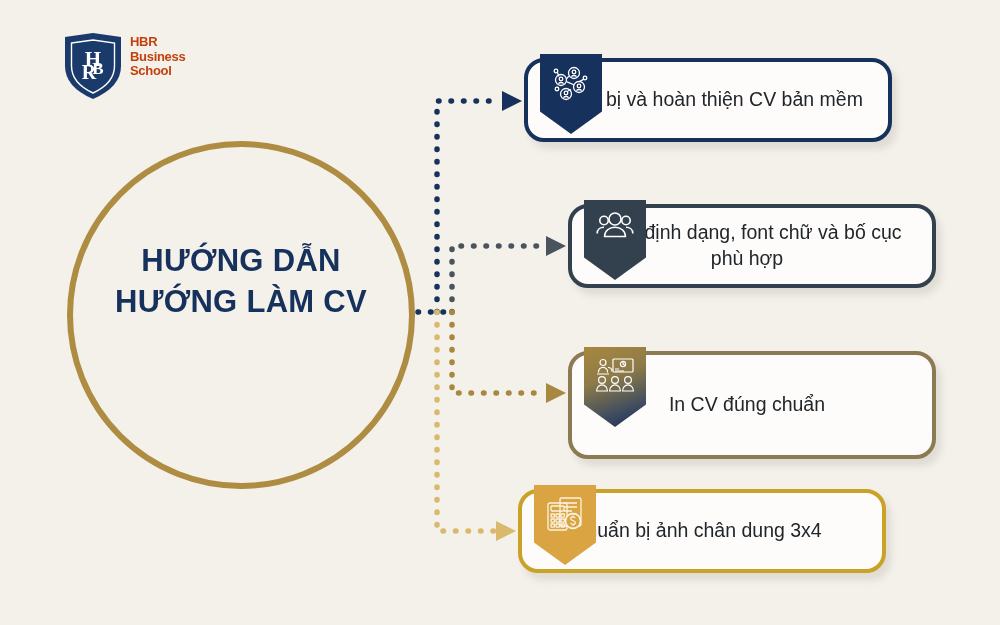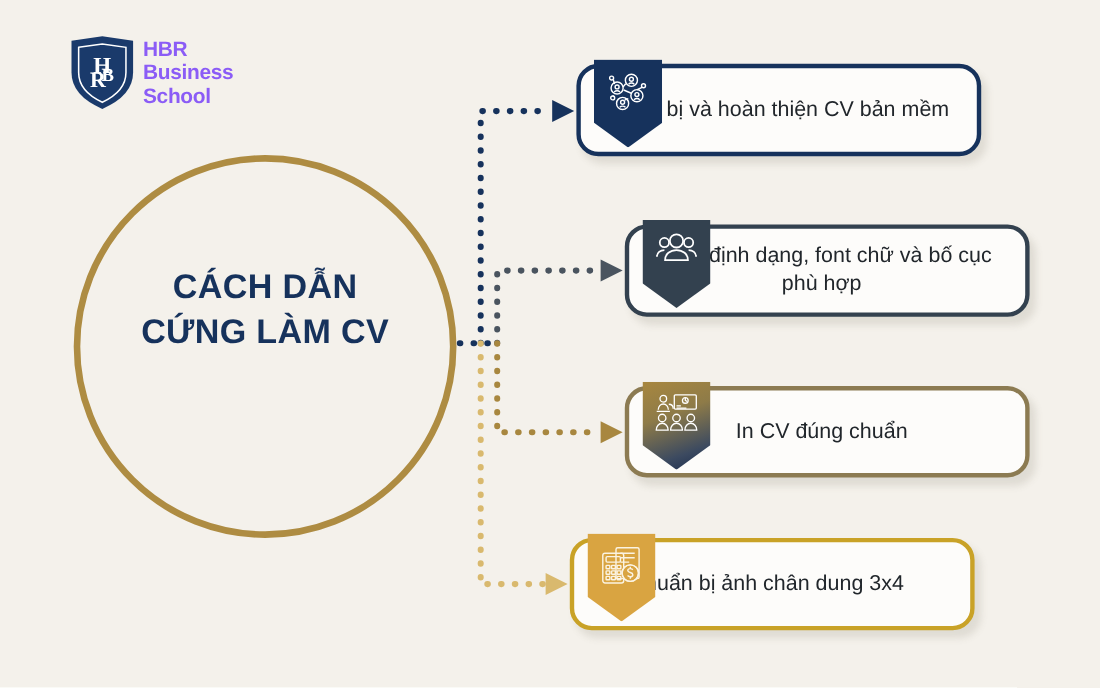--- a/index.html
+++ b/index.html
@@ -32,23 +32,23 @@
     height: 68px;
   }
   #logo-text {
     position: absolute;
     left: 68px;
     top: 3px;
     width: 130px;
     line-height: 1.12;
   }
   #logo-text div {
-    font-size: 19px;
+    font-size: 13px;
     font-weight: bold;
-    color: #8b5cf6;
+    color: #c2410c;
     letter-spacing: -0.3px;
   }
 
   
   #circle {
     position: absolute;
     left: 67px;
     top: 141px;
     width: 348px;
     height: 348px;
@@ -106,21 +106,21 @@
     left: 12px;
     clip-path: polygon(0% 0%, 100% 0%, 100% 72%, 50% 100%, 0% 72%);
     display: flex;
     align-items: flex-start;
     justify-content: center;
   }
   .badge svg { margin-top: 11px; }
 
   #card1 { left: 524px; top: 58px;  width: 368px; height: 84px; border: 4px solid #16325C; }
   #card2 { left: 568px; top: 204px; width: 368px; height: 84px; border: 4px solid #33414F; }
-  #card3 { left: 568px; top: 351px; width: 368px; height: 83px; border: 4px solid #8C7B52; }
+  #card3 { left: 568px; top: 351px; width: 368px; height: 108px; border: 4px solid #8C7B52; }
   #card4 { left: 518px; top: 489px; width: 368px; height: 84px; border: 4px solid #C9A227; }
 
   #badge1 { background: #16325C; }
   #badge2 { background: #33414F; }
   #badge3 { background: linear-gradient(160deg, #A8873F 0%, #8E7B48 38%, #3C4A60 78%, #1B2C4E 100%); }
   #badge4 { background: #D9A441; }
 </style>
 </head>
 <body>
 
@@ -155,22 +155,22 @@
 
     <path d="M452 312 V393 H544" fill="none" stroke="#A8873F" stroke-width="5.5" stroke-linecap="round" stroke-dasharray="0.5 12"></path>
     <path d="M546 383 L566 393 L546 403 Z" fill="#A8873F"></path>
 
     <path d="M437 312 V531 H494" fill="none" stroke="#D9B96E" stroke-width="5.5" stroke-linecap="round" stroke-dasharray="0.5 12"></path>
     <path d="M496 521 L516 531 L496 541 Z" fill="#D9B96E"></path>
   </svg>
 
   <div id="circle"></div>
   <div id="circle-title">
-    <div>CÁCH DẪN</div>
-    <div>CỨNG LÀM CV</div>
+    <div>HƯỚNG DẪN</div>
+    <div>HƯỚNG LÀM CV</div>
   </div>
 
   <div class="card" id="card1">
     <div class="badge" id="badge1">
       <svg width="38" height="38" viewBox="0 0 38 38" fill="none" stroke="#ffffff" stroke-width="1.3">
         <circle cx="22" cy="8" r="5.5"></circle>
         <path d="M19.4 11.6a3.6 3.6 0 0 1 5.2 0"></path>
         <circle cx="22" cy="7" r="1.8"></circle>
         <circle cx="9" cy="15" r="5.5"></circle>
         <path d="M6.4 18.6a3.6 3.6 0 0 1 5.2 0"></path>

